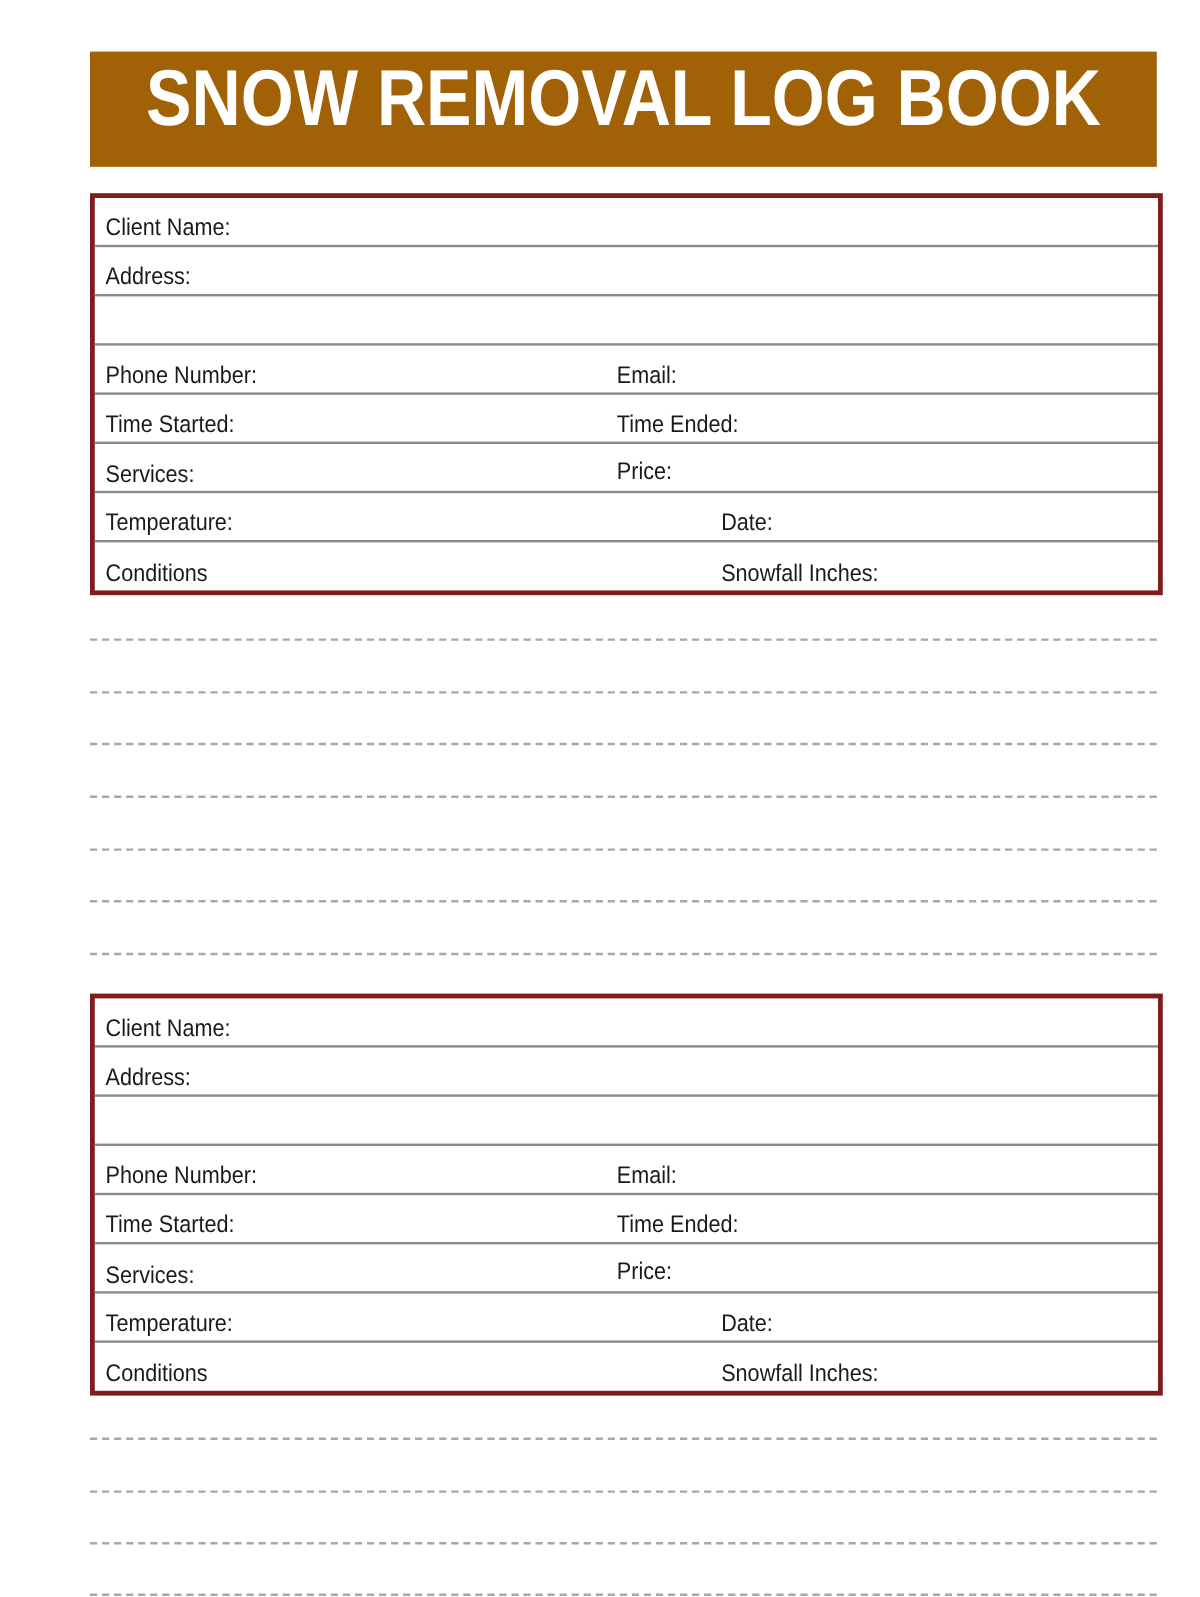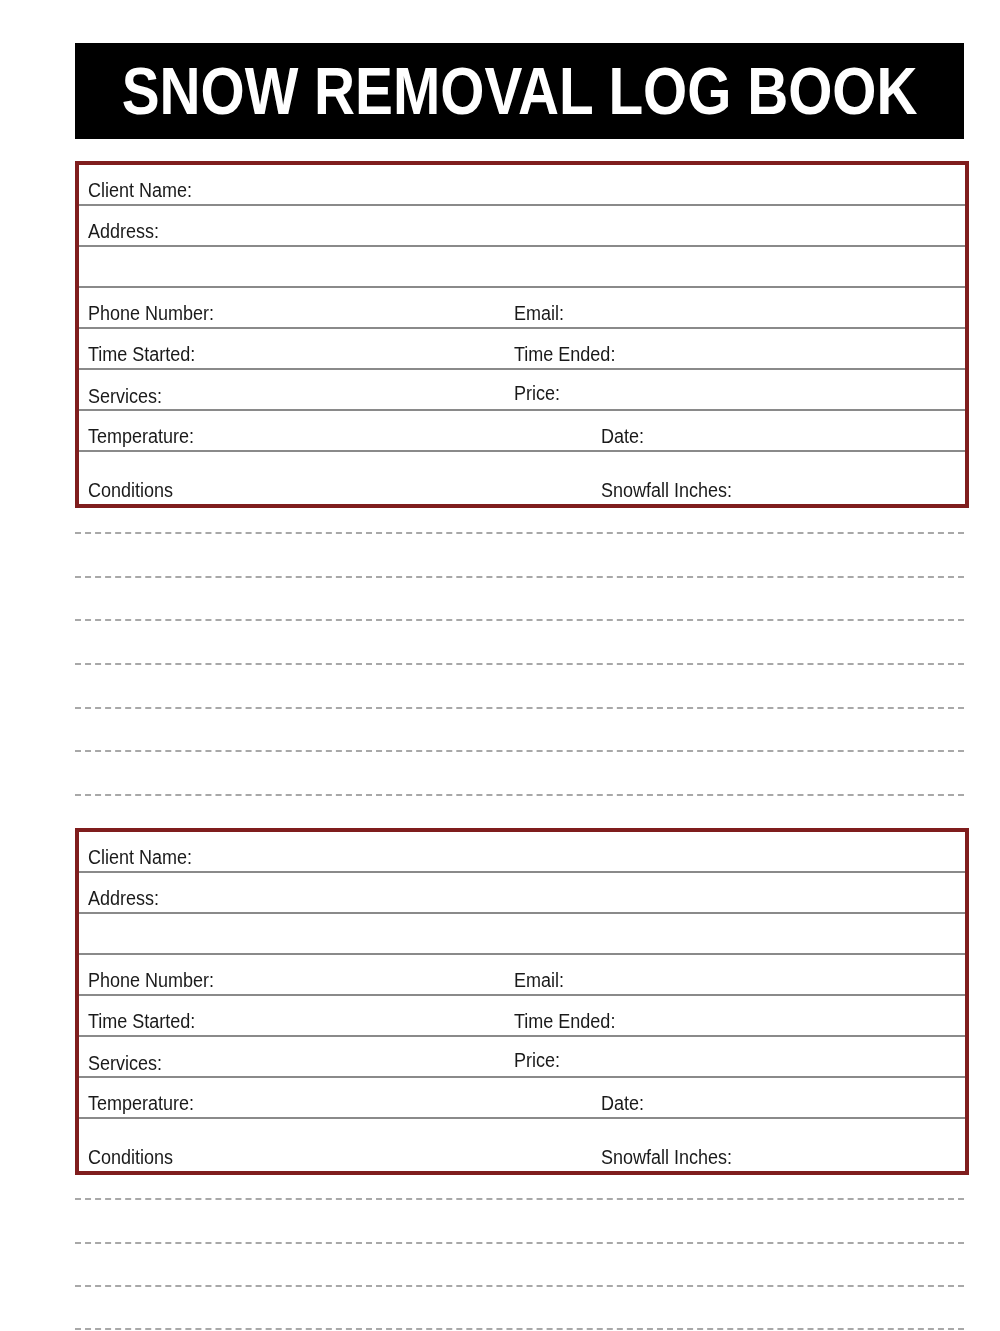--- a/index.html
+++ b/index.html
@@ -2,34 +2,34 @@
 <html><head>
 <meta charset="utf-8">
 <style>
   html, body { margin: 0; padding: 0; background: #ffffff; }
   body {
     width: 1000px; height: 1331px; position: relative; overflow: hidden;
     font-family: "Liberation Sans", sans-serif; color: #1a1a1a;
   }
   .title-bar {
     position: absolute; left: 75px; top: 43px; width: 889px; height: 96px;
-    background: #000000; display: flex; align-items: center; justify-content: center;
+    background: #a16207; display: flex; align-items: flex-start; justify-content: center;
   }
   .title-text {
     color: #ffffff; font-family: "Liberation Sans", sans-serif; font-weight: bold;
     font-size: 66px; letter-spacing: 0px; transform: scaleX(0.86); white-space: nowrap;
   }
   .form-box {
     position: absolute; left: 75px; width: 886px;
     border: 4px solid #7f1d1d; box-sizing: content-box;
   }
   .form-row {
     position: relative; height: 39px; border-bottom: 2px solid #8a8a8a;
   }
-  .form-row.last { border-bottom: none; height: 52px; padding-left: 28px; }
+  .form-row.last { border-bottom: none; height: 40px; padding-left: 28px; }
   .lbl {
     position: absolute; bottom: 2px; font-size: 20px; color: #1a1a1a;
     transform: scaleX(0.9); transform-origin: left bottom; white-space: nowrap;
   }
   .lbl.left { left: 9px; }
   .lbl.mid { left: 435px; }
   .lbl.right { left: 522px; }
   .dash-line {
     position: absolute; left: 75px; width: 889px; height: 0;
     border-top: 2px dashed #a8a8a8;

